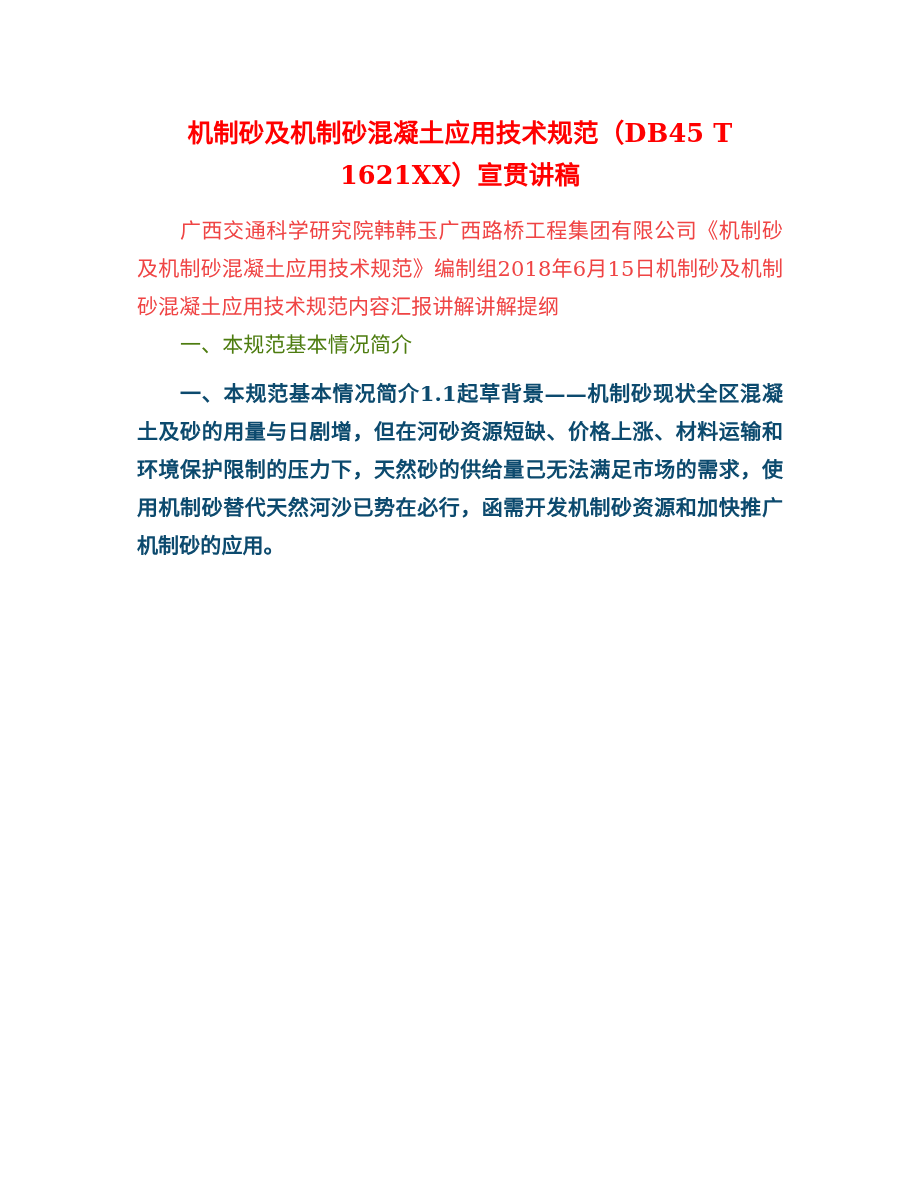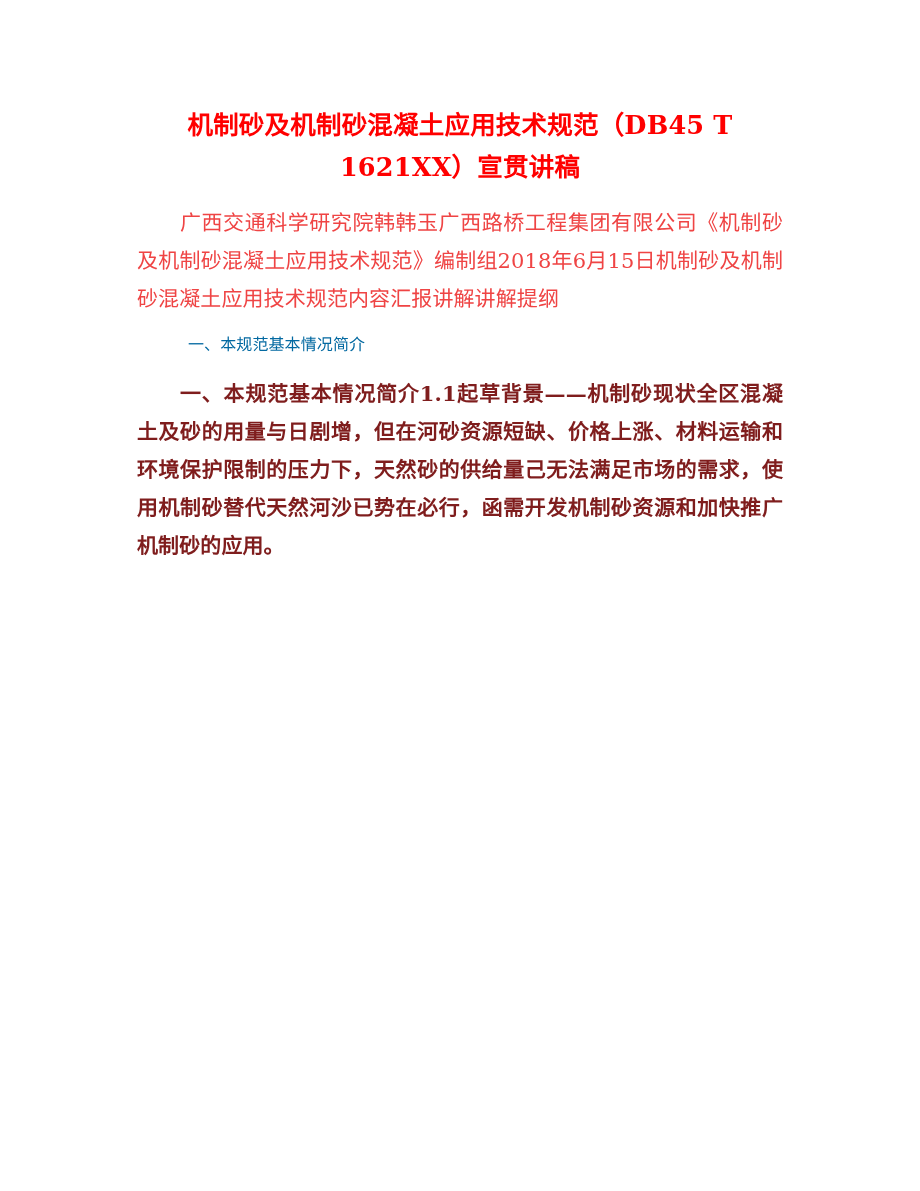--- a/index.html
+++ b/index.html
@@ -29,21 +29,21 @@
   }
 
   
   .doc-title {
     color: #ff0000;
     font-weight: bold;
     font-size: 25.5px;
     line-height: 42px;
     text-align: center;
     letter-spacing: 0.2px;
-    margin: 0;
+    margin: 8px;
     padding-top: 104px;
     text-justify: inter-ideograph;
   }
 
   
   .para {
     color: #ef4444;
     font-size: 21px;
     line-height: 38px;
     text-align: justify;
@@ -53,36 +53,36 @@
     letter-spacing: 0.1px;
   }
 
   .para.indent {
     text-indent: 43px;
   }
 
   
   .para.heavy {
     font-weight: bold;
-    color: #7f1d1d;
+    color: #0c4a6e;
   }
 
   
   .gap-intro   { margin-top: 16px; }
   .gap-list    { margin-top: 3px; }
   .gap-section { margin-top: 11px; }
   .gap-sub     { margin-top: 10px; }
 
   
   .list-item {
-    color: #0369a1;
-    font-size: 16px;
+    color: #4d7c0f;
+    font-size: 21px;
     line-height: 38px;
     text-indent: 43px;
-    margin: 8px;
+    margin: 0;
     letter-spacing: 0.1px;
   }
 </style>
 </head>
 <body>
 
 <div class="page">
   <div class="doc-body">
 
     <h1 class="doc-title">机制砂及机制砂混凝土应用技术规范（DB45 T 1621XX）宣贯讲稿</h1>

